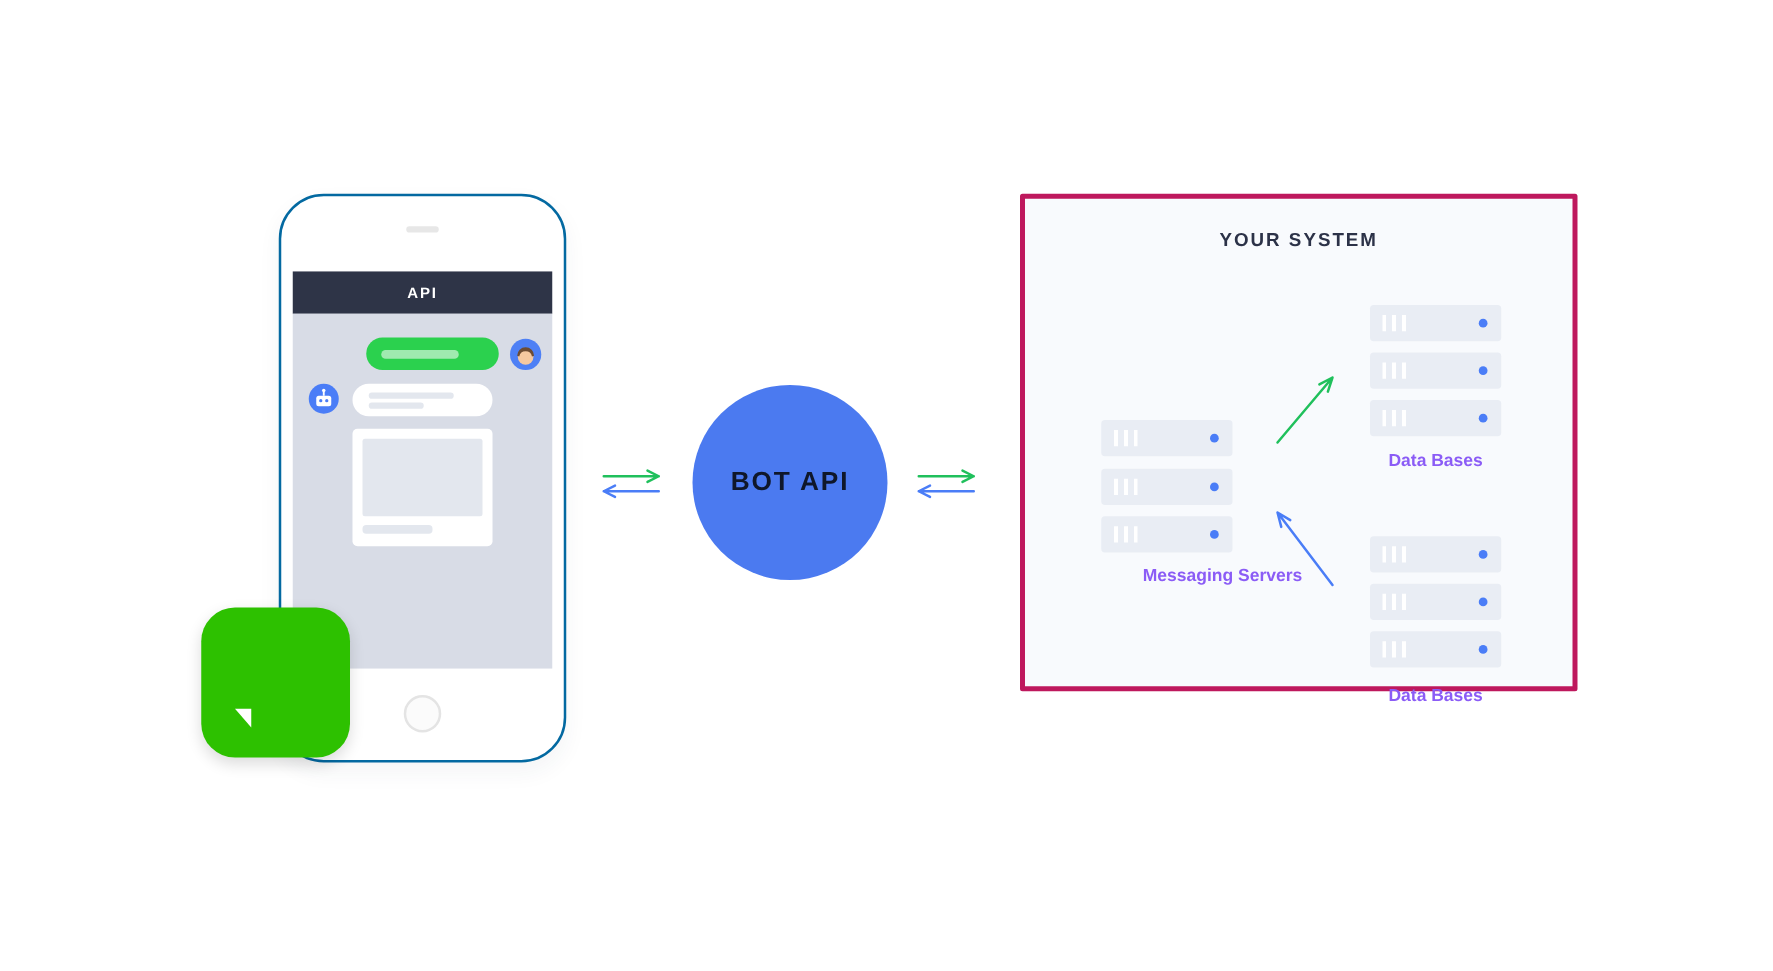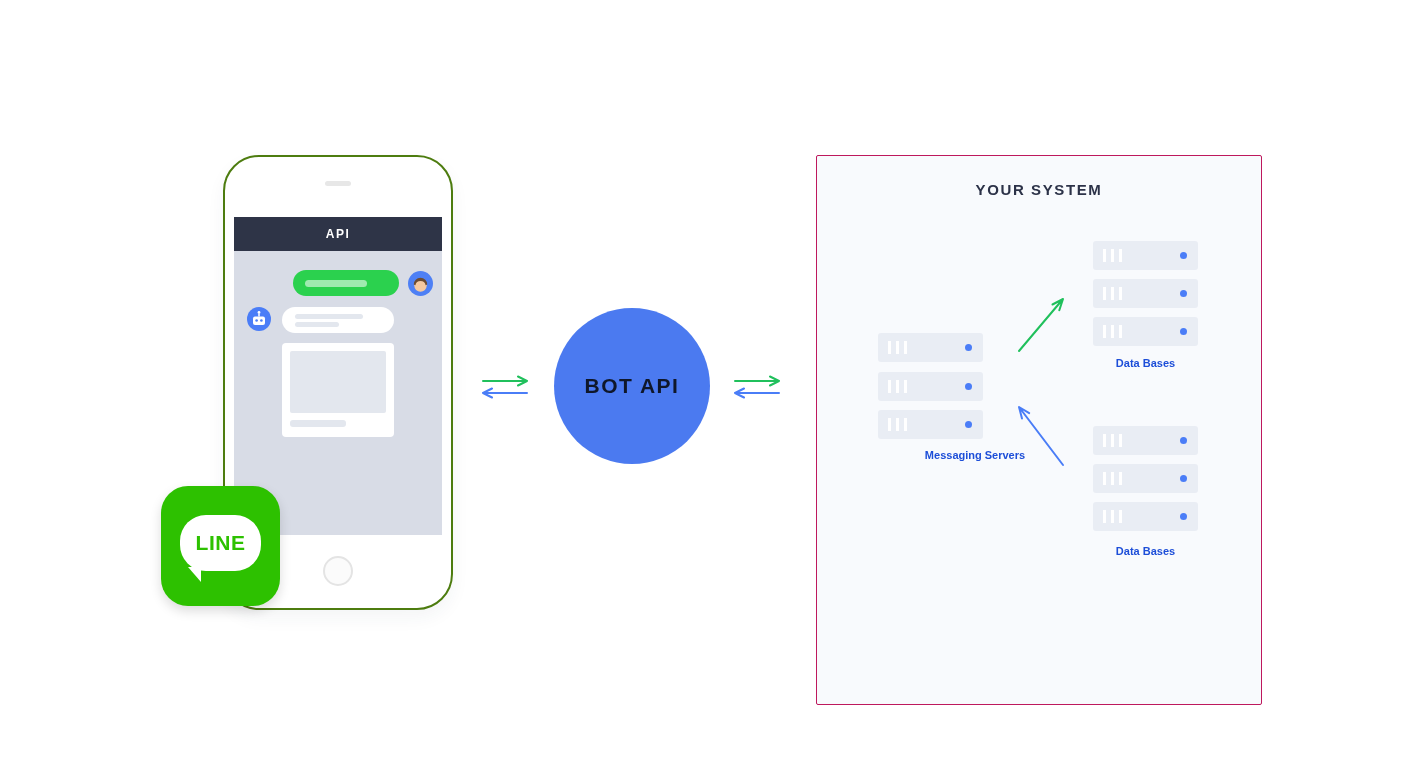--- a/index.html
+++ b/index.html
@@ -1,21 +1,21 @@
 <!DOCTYPE html>
 <html><head>
 <meta charset="utf-8">
 <style>
   html,body{margin:0;padding:0;background:#fff;}
   body{font-family:"Liberation Sans",sans-serif;}
   .canvas{position:relative;width:1418px;height:777px;background:#ffffff;overflow:hidden;}
   .abs{position:absolute;}
 
   
-  .phone{left:223px;top:155px;width:230px;height:455px;background:#fff;border:2px solid #4d7c0f;
+  .phone{left:223px;top:155px;width:230px;height:455px;background:#fff;border:2px solid #0369a1;
          border-radius:36px;box-sizing:border-box;box-shadow:0 8px 18px rgba(40,50,80,0.05);}
   .speaker{left:50%;transform:translateX(-50%);top:24px;width:26px;height:5px;border-radius:3px;background:#e7e7e7;}
   .screen{left:9px;top:60px;width:208px;height:318px;overflow:hidden;}
   .chat-header{height:34px;line-height:34px;background:#2e3447;color:#fff;text-align:center;
                font-size:12px;font-weight:bold;letter-spacing:1.5px;}
   .chat-body{position:relative;height:284px;background:#d8dce6;}
   .bubble-green{left:59px;top:19px;width:106px;height:26px;border-radius:13px;background:#2bd14e;}
   .bubble-green .ph-line{left:12px;top:10px;width:62px;height:7px;border-radius:3.5px;background:rgba(255,255,255,0.55);}
   .avatar{border-radius:50%;overflow:hidden;}
   .avatar-user{left:174px;top:20px;width:25px;height:25px;background:#4e80f5;}
@@ -34,29 +34,29 @@
              box-shadow:0 5px 12px rgba(0,0,0,0.14);}
   .logo-bubble{left:19px;top:29px;width:81px;height:56px;background:#fff;border-radius:26px;
                text-align:center;line-height:56px;font-weight:bold;font-size:21px;color:#2DC100;letter-spacing:0.5px;}
   .logo-tail{left:27px;top:81px;width:0;height:0;border-top:15px solid #fff;border-left:13px solid transparent;}
 
   
   .bot-circle{left:554px;top:308px;width:156px;height:156px;border-radius:50%;background:#4b7af0;
               color:#0f172a;text-align:center;line-height:156px;font-weight:bold;font-size:21px;letter-spacing:1.5px;}
 
   
-  .panel{left:816px;top:155px;width:446px;height:550px;background:#f8fafd;border:1px solid #be185d;
+  .panel{left:816px;top:155px;width:446px;height:398px;background:#f8fafd;border:4px solid #be185d;
          border-radius:2px;box-sizing:border-box;}
   .panel-title{left:0;top:25px;width:100%;text-align:center;font-size:15px;font-weight:bold;
                color:#2c3248;letter-spacing:1.6px;}
   .srv{width:105px;height:29px;background:#e9edf4;border-radius:3px;}
   .srv .vents{position:absolute;left:10px;top:8px;width:19px;height:13px;
               background:repeating-linear-gradient(90deg,#fff 0 3px,transparent 3px 8px);}
   .srv .dot{position:absolute;right:11px;top:11px;width:7px;height:7px;border-radius:50%;background:#4a7df7;}
-  .grp-label{font-size:11px;font-weight:bold;color:#1d4ed8;text-align:center;white-space:nowrap;}
+  .grp-label{font-size:14px;font-weight:bold;color:#8b5cf6;text-align:center;white-space:nowrap;}
 </style>
 </head>
 <body>
 
 <div class="canvas">
 
   <div class="abs phone">
     <div class="abs speaker"></div>
     <div class="abs screen">
       <div class="chat-header">API</div>
@@ -86,21 +86,20 @@
         <div class="abs msg-card">
           <div class="abs img-ph"></div>
           <div class="abs cap"></div>
         </div>
       </div>
     </div>
     <div class="abs home-btn"></div>
   </div>
 
   <div class="abs line-logo">
-    <div class="abs logo-bubble">LINE</div>
     <div class="abs logo-tail"></div>
   </div>
 
   <div class="abs" style="left:481px;top:374px;">
     <svg width="48" height="26" viewBox="0 0 48 26" fill="none">
       <path d="M2 7 H46 M46 7 L37 2.5 M46 7 L37 11.5" stroke="#20c05c" stroke-width="2" stroke-linecap="round"></path>
       <path d="M46 19 H2 M2 19 L11 14.5 M2 19 L11 23.5" stroke="#4a7df7" stroke-width="2" stroke-linecap="round"></path>
     </svg>
   </div>
 

